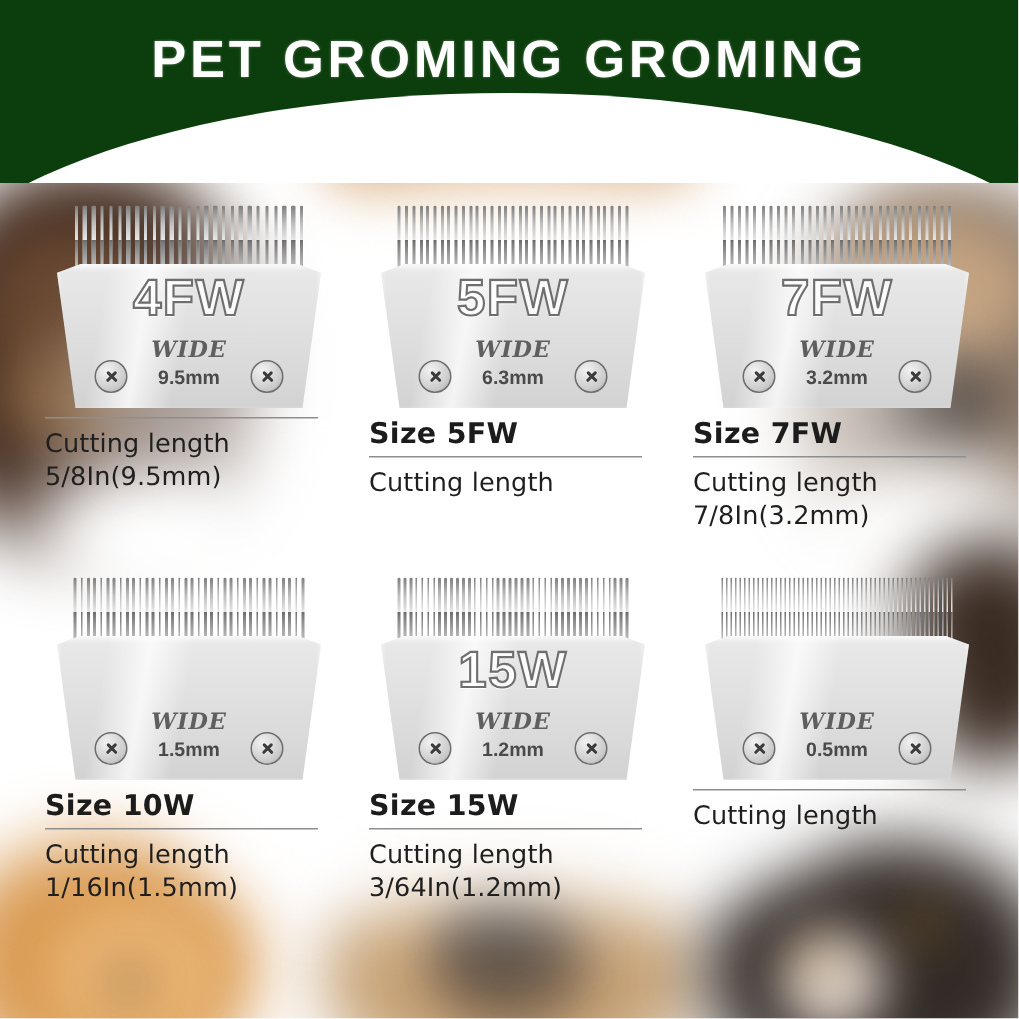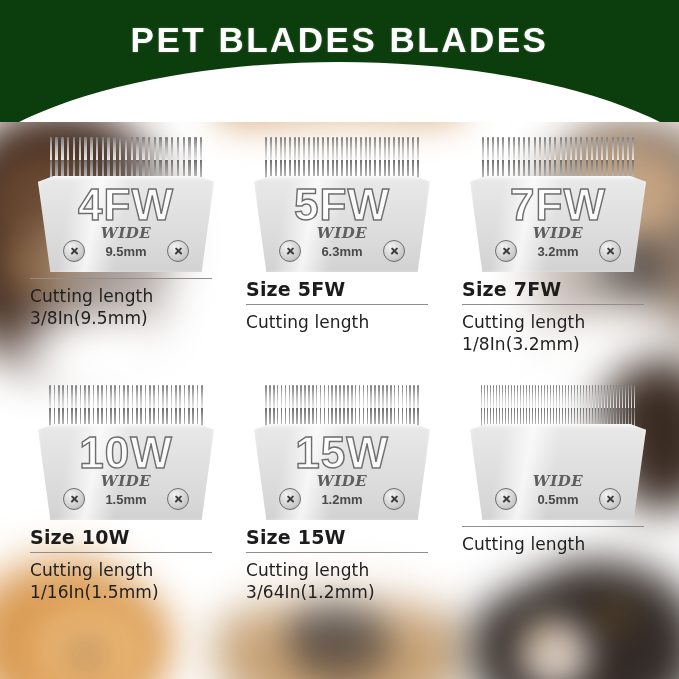--- a/index.html
+++ b/index.html
@@ -62,21 +62,21 @@
     clip-path:polygon(9% 0%, 91% 0%, 100% 6%, 93% 100%, 7% 100%, 0% 6%);
     box-shadow:inset 0 2px 4px rgba(255,255,255,.9);
   }
   .body .shine{
     position:absolute;left:0;top:0;width:100%;height:100%;
     background:linear-gradient(100deg,rgba(255,255,255,0) 18%,rgba(255,255,255,.75) 33%,rgba(255,255,255,0) 48%);
   }
   .blade-code{
     position:absolute;left:0;top:4px;width:100%;text-align:center;
     font-family:"Liberation Sans", sans-serif;
-    font-size:44px;font-weight:bold;letter-spacing:1px;
+    font-size:34px;font-weight:bold;letter-spacing:1px;
     color:transparent;
     -webkit-text-stroke:1.4px #6e6e6e;
     text-shadow:0 1px 0 rgba(255,255,255,.8);
   }
   .wide-word{
     position:absolute;left:0;top:48px;width:100%;text-align:center;
     font-family:"DejaVu Serif", serif;font-style:italic;font-weight:bold;
     font-size:15px;color:#5f5f5f;letter-spacing:.5px;
   }
   .mm{
@@ -148,21 +148,21 @@
     <div class="blob" style="left:607px;top:608px;width:16px;height:16px;background:#c9952a;"></div>
 
     <div class="whitewash" style="left:60px;top:150px;width:560px;height:200px;opacity:.55;"></div>
     <div class="whitewash" style="left:60px;top:390px;width:560px;height:170px;opacity:.6;"></div>
     <div class="whitewash" style="left:120px;top:480px;width:440px;height:130px;opacity:.75;"></div>
   </div>
 
   <div class="header">
     <div class="header-curve"></div>
   </div>
-  <div class="title">PET BLADES BLADES</div>
+  <div class="title">PET GROMING GROMING</div>
 
   <div class="grid">
 
     <div class="row">
 
       <div class="cell c0">
         <div class="blade-wrap">
           <div class="blade">
             <div class="teeth">
                 <span class="tooth" style="left: 1.67556px; width: 2.42667px;"></span>
@@ -205,21 +205,21 @@
               <div class="screw right">
                   <i class="a"></i>
                   <i class="b"></i>
                 </div>
             </div>
           </div>
         </div>
         <div class="caption">
           <div class="cap-rule"></div>
           <div class="cap-line">Cutting length</div>
-          <div class="cap-line">3/8In(9.5mm)</div>
+          <div class="cap-line">5/8In(9.5mm)</div>
         </div>
       </div>
 
       <div class="cell">
         <div class="blade-wrap">
           <div class="blade">
             <div class="teeth">
                 <span class="tooth" style="left: 1.37091px; width: 1.98545px;"></span>
                 <span class="tooth" style="left: 6.09818px; width: 1.98545px;"></span>
                 <span class="tooth" style="left: 10.8255px; width: 1.98545px;"></span>
@@ -325,21 +325,21 @@
                   <i class="a"></i>
                   <i class="b"></i>
                 </div>
             </div>
           </div>
         </div>
         <div class="caption">
           <div class="cap-title">Size 7FW</div>
           <div class="cap-rule"></div>
           <div class="cap-line">Cutting length</div>
-          <div class="cap-line">1/8In(3.2mm)</div>
+          <div class="cap-line">7/8In(3.2mm)</div>
         </div>
       </div>
     </div>
 
     <div class="row" style="margin-top:14px;">
 
       <div class="cell c0">
         <div class="blade-wrap">
           <div class="blade">
             <div class="teeth">
@@ -375,21 +375,20 @@
                 <span class="tooth" style="left: 126.923px; width: 1.82px;"></span>
                 <span class="tooth" style="left: 131.257px; width: 1.82px;"></span>
                 <span class="tooth" style="left: 135.59px; width: 1.82px;"></span>
                 <span class="tooth" style="left: 139.923px; width: 1.82px;"></span>
                 <span class="tooth" style="left: 144.257px; width: 1.82px;"></span>
                 <span class="tooth" style="left: 148.59px; width: 1.82px;"></span>
                 <span class="tooth" style="left: 152.923px; width: 1.82px;"></span>
               </div>
             <div class="body">
               <div class="shine"></div>
-              <div class="blade-code">10W</div>
               <div class="wide-word">WIDE</div>
               <div class="mm">1.5mm</div>
               <div class="screw left">
                   <i class="a"></i>
                   <i class="b"></i>
                 </div>
               <div class="screw right">
                   <i class="a"></i>
                   <i class="b"></i>
                 </div>

